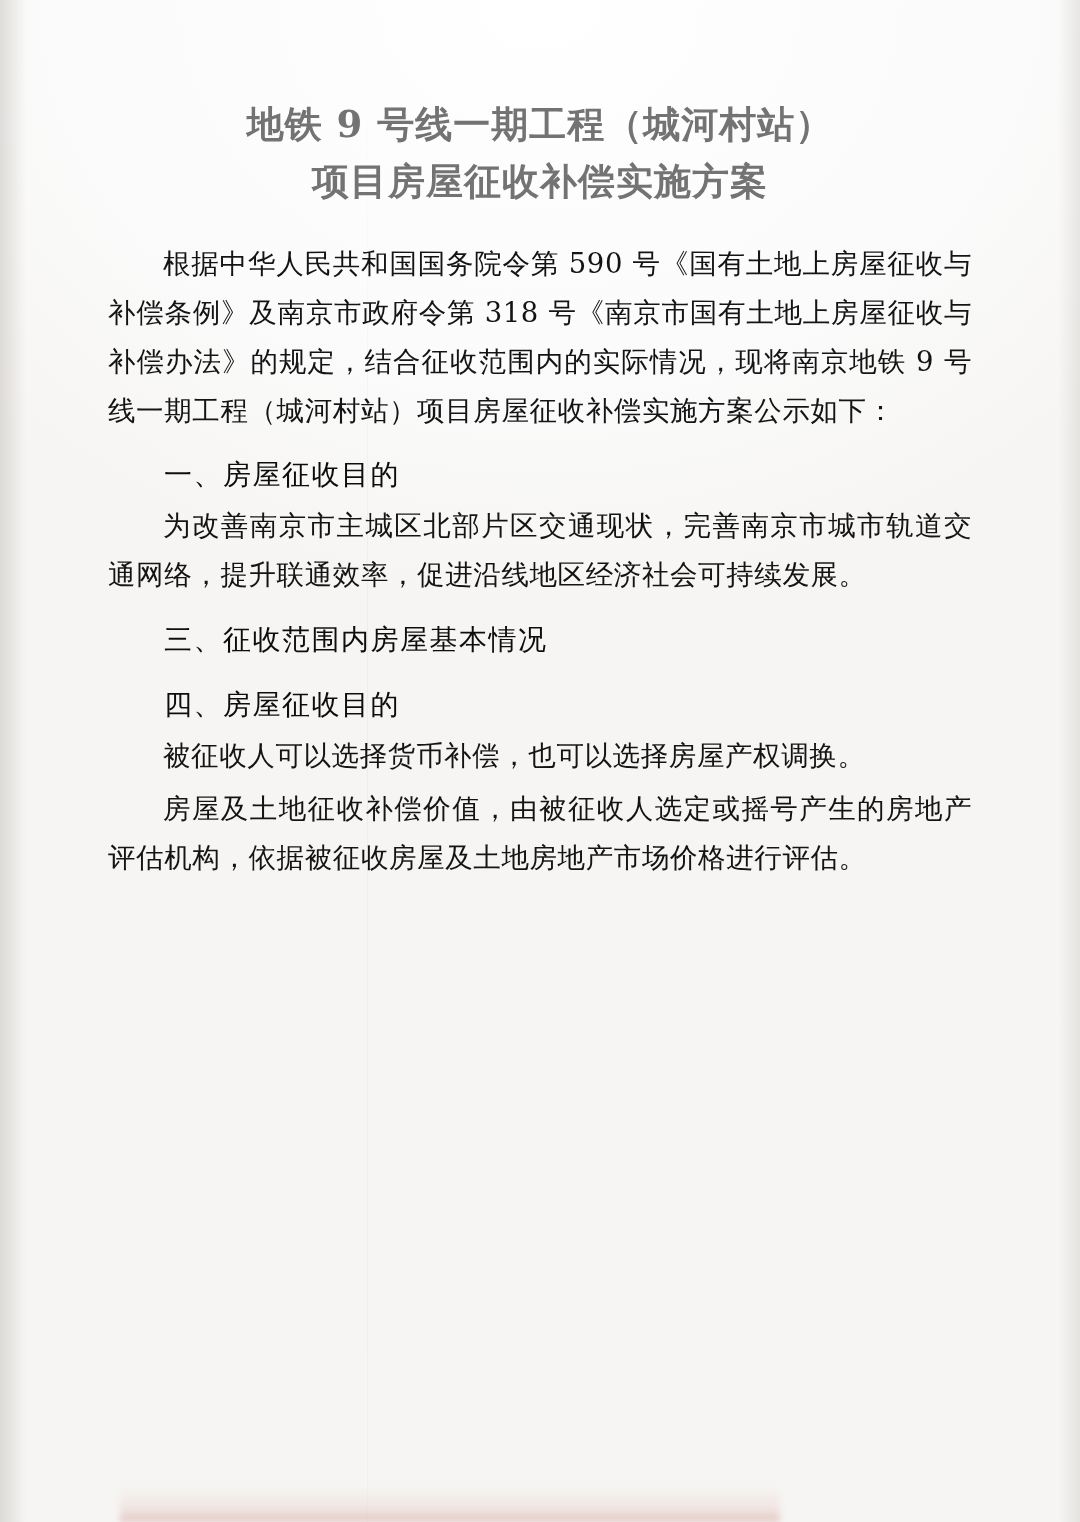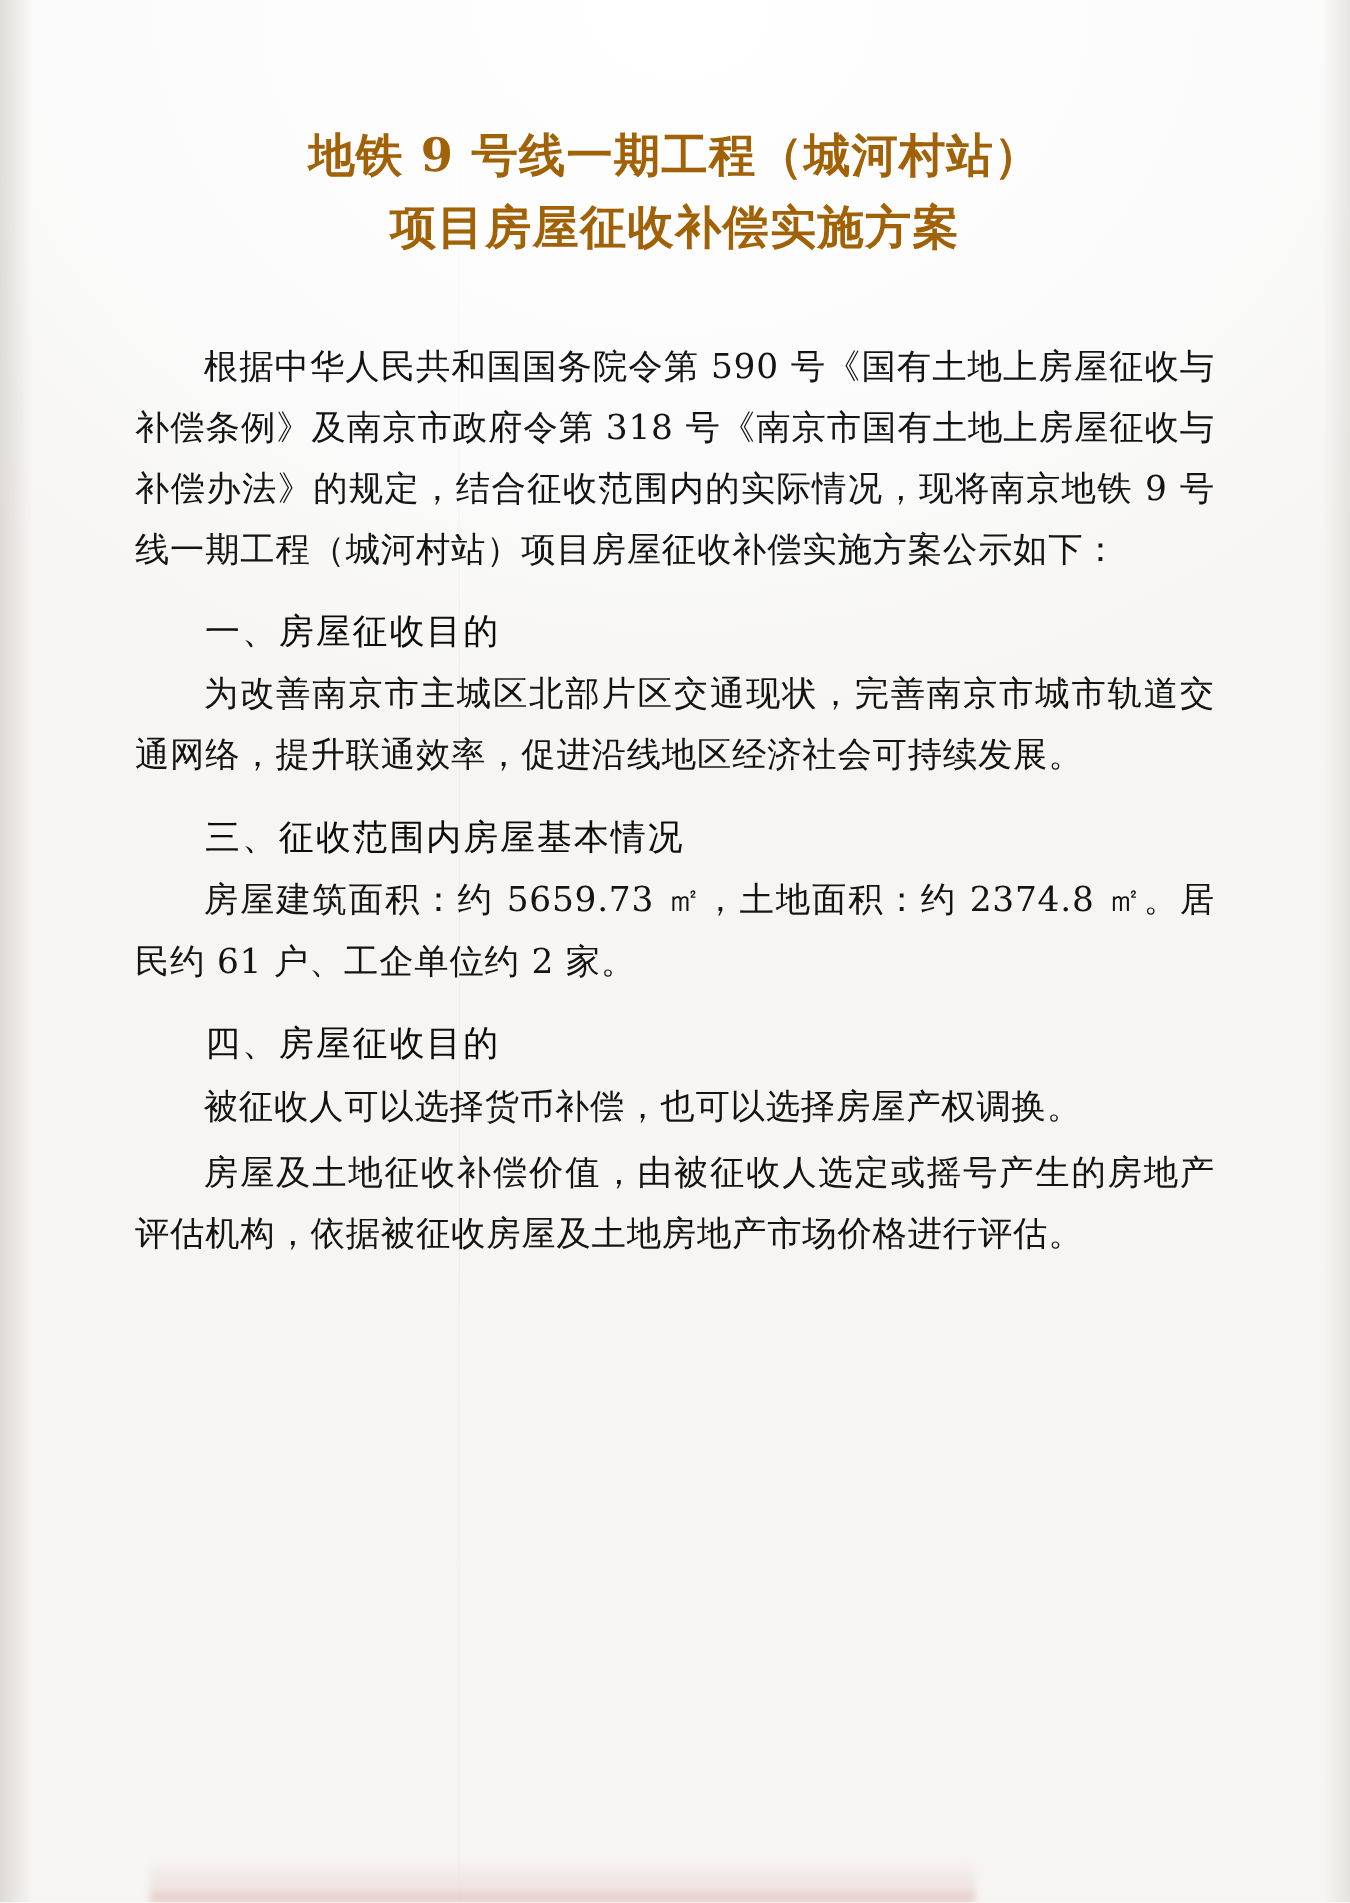--- a/index.html
+++ b/index.html
@@ -49,28 +49,28 @@
     box-sizing: border-box;
   }
 
   .doc-title {
     text-align: center;
     font-weight: bold;
     font-size: 37px;
     line-height: 1.55;
     letter-spacing: 1px;
     margin: 0 0 8px 0;
-    color: #a16207;
+    color: #737373;
   }
   .doc-title .line2 {
     display: block;
   }
 
   .body-block {
-    margin-top: 58px;
+    margin-top: 28px;
   }
 
   p.para {
     margin: 0 0 4px 0;
     font-size: 27.5px;
     line-height: 1.78;
     text-align: justify;
     text-justify: inter-character;
     text-indent: 2em;
     letter-spacing: 0.6px;
@@ -113,21 +113,20 @@
 
   <div class="body-block">
 
     <p class="para">根据中华人民共和国国务院令第 590 号《国有土地上房屋征收与补偿条例》及南京市政府令第 318 号《南京市国有土地上房屋征收与补偿办法》的规定，结合征收范围内的实际情况，现将南京地铁 9 号线一期工程（城河村站）项目房屋征收补偿实施方案公示如下：</p>
 
     <h2 class="section">一、房屋征收目的</h2>
     <p class="para">为改善南京市主城区北部片区交通现状，完善南京市城市轨道交通网络，提升联通效率，促进沿线地区经济社会可持续发展。</p>
 
 
     <h2 class="section">三、征收范围内房屋基本情况</h2>
-    <p class="para">房屋建筑面积：约 5659.73 ㎡，土地面积：约 2374.8 ㎡。居民约 61 户、工企单位约 2 家。</p>
 
     <h2 class="section">四、房屋征收目的</h2>
     <p class="para">被征收人可以选择货币补偿，也可以选择房屋产权调换。</p>
 
     <p class="para">房屋及土地征收补偿价值，由被征收人选定或摇号产生的房地产评估机构，依据被征收房屋及土地房地产市场价格进行评估。</p>
 
   </div>
 </div>
 
 <div class="bottom-smudge"></div>

